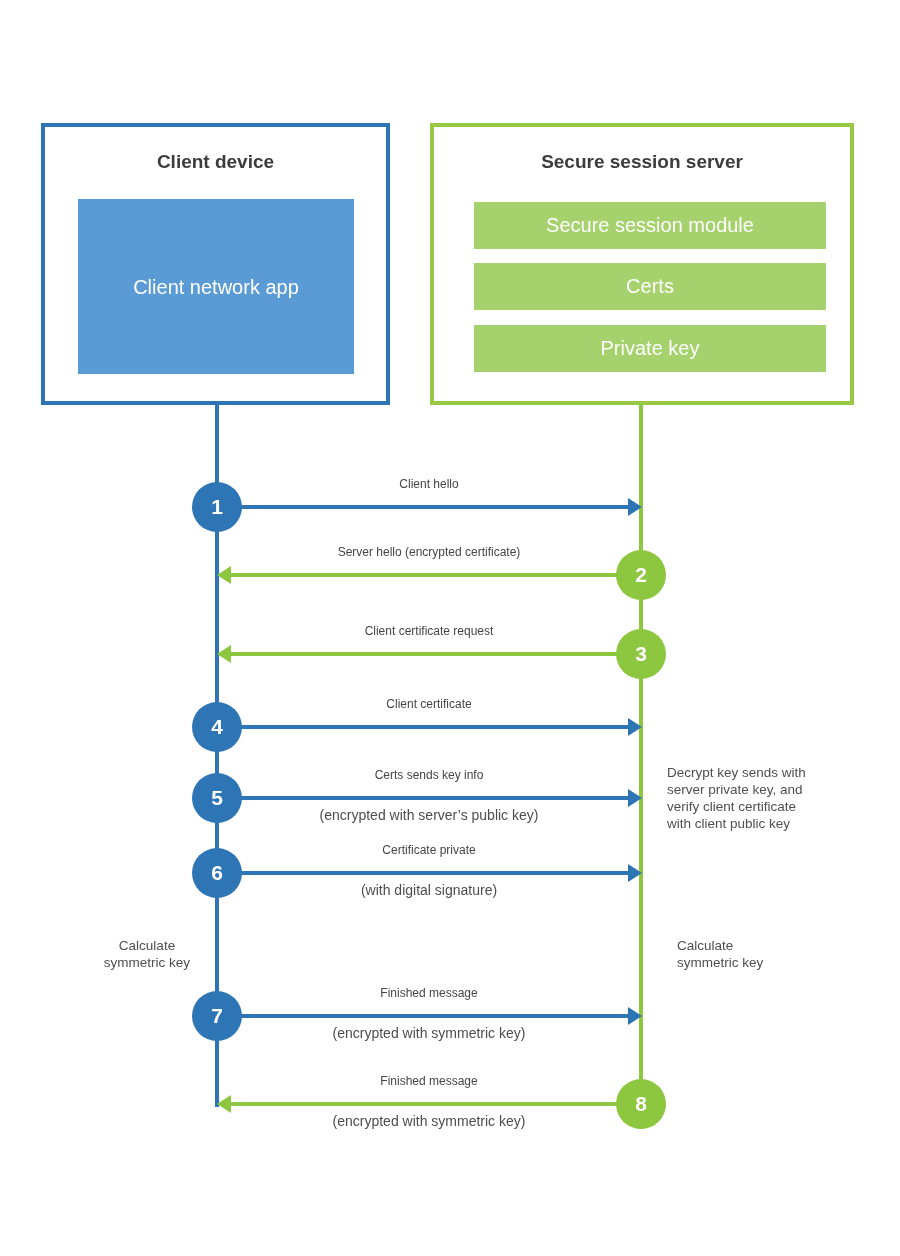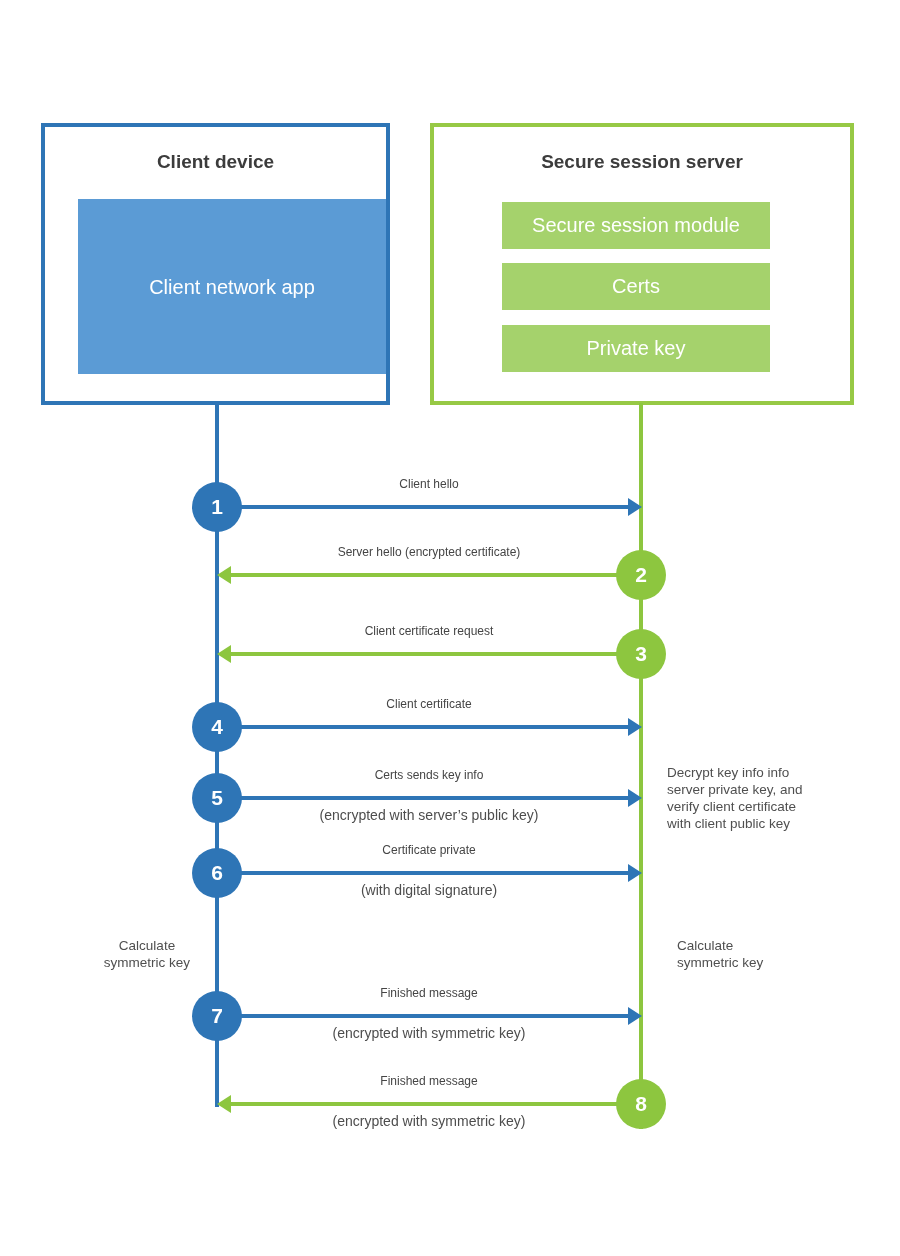--- a/index.html
+++ b/index.html
@@ -7,27 +7,27 @@
   #canvas { position:relative; width:900px; height:1256px; background:#ffffff; overflow:hidden; }
 
   .page-title { position:absolute; left:37px; top:30px; font-size:26px; color:#5f6062; font-weight:400; letter-spacing:0.2px; }
 
   
   .actor-box { position:absolute; top:123px; height:282px; background:#ffffff; }
   .client-box { left:41px; width:349px; border:4px solid #2e75b6; }
   .server-box { left:430px; width:424px; border:4px solid #97c945; }
   .actor-title { position:absolute; left:0; right:0; top:24px; text-align:center; font-size:19px; font-weight:700; color:#3c3c3c; }
 
-  .client-app { position:absolute; left:78px; top:199px; width:308px; height:175px; background:#5b9bd5;
+  .client-app { position:absolute; left:78px; top:199px; width:276px; height:175px; background:#5b9bd5;
                 display:flex; align-items:center; justify-content:center; text-align:center;
                 color:#ffffff; font-size:20px; line-height:26px; padding:0 40px; }
 
-  .server-bar { position:absolute; left:474px; width:268px; height:47px; background:#a5d26c;
+  .server-bar { position:absolute; left:474px; width:352px; height:47px; background:#a5d26c;
                 display:flex; align-items:center; justify-content:center;
-                color:#ffffff; font-size:20px;margin-left:28px; }
+                color:#ffffff; font-size:20px; }
 
   
   .lifeline { position:absolute; width:4px; }
   .lifeline.blue  { left:215px; top:403px; height:704px; background:#2e75b6; }
   .lifeline.green { left:639px; top:403px; height:726px; background:#8dc63f; }
 
   
   .hline { position:absolute; height:4px; }
   .blue-bg  { background:#2e75b6; }
   .green-bg { background:#8dc63f; }
@@ -139,21 +139,21 @@
     <div class="hline green-bg" style="left:231px;top:1102px;width:410px"></div>
     <div class="ah ah-left green" style="left:217px;top:1095px"></div>
     <div class="circle green-bg" style="left:616px;top:1079px">
         <span>8</span>
       </div>
     <div class="lbl" style="top:1074px">Finished message</div>
     <div class="sub" style="top:1113px">(encrypted with symmetric key)</div>
   </div>
 
   <div class="note" style="left:667px;top:764px;width:175px">
-    <div>Decrypt key info info</div>
+    <div>Decrypt key sends with</div>
     <div>server private key, and</div>
     <div>verify client certificate</div>
     <div>with client public key</div>
   </div>
 
   <div class="note note-center" style="left:67px;top:937px;width:160px">
     <div>Calculate</div>
     <div>symmetric key</div>
   </div>
   <div class="note" style="left:677px;top:937px;width:160px">

